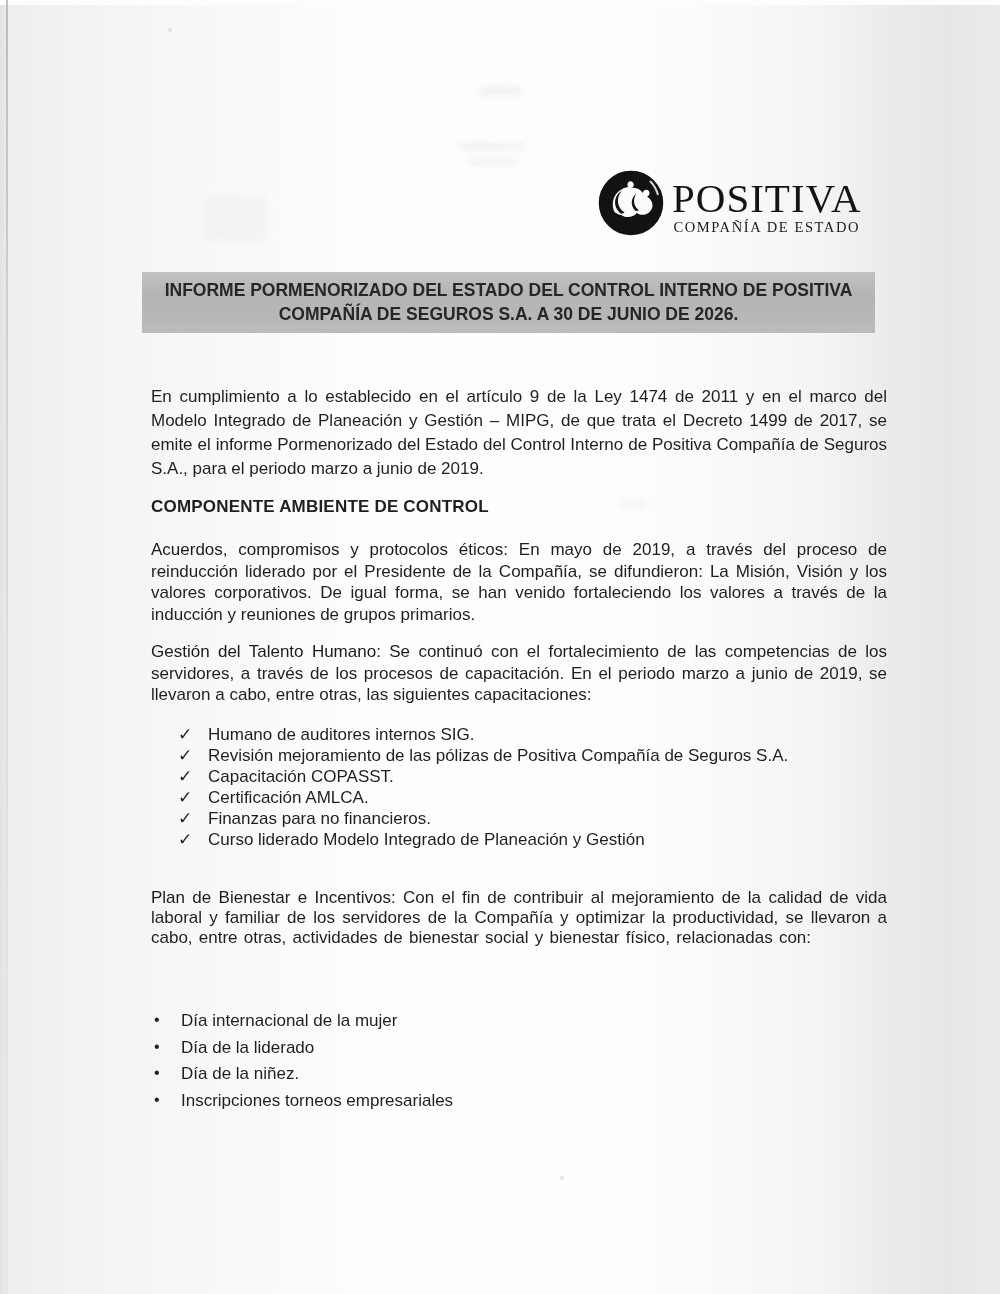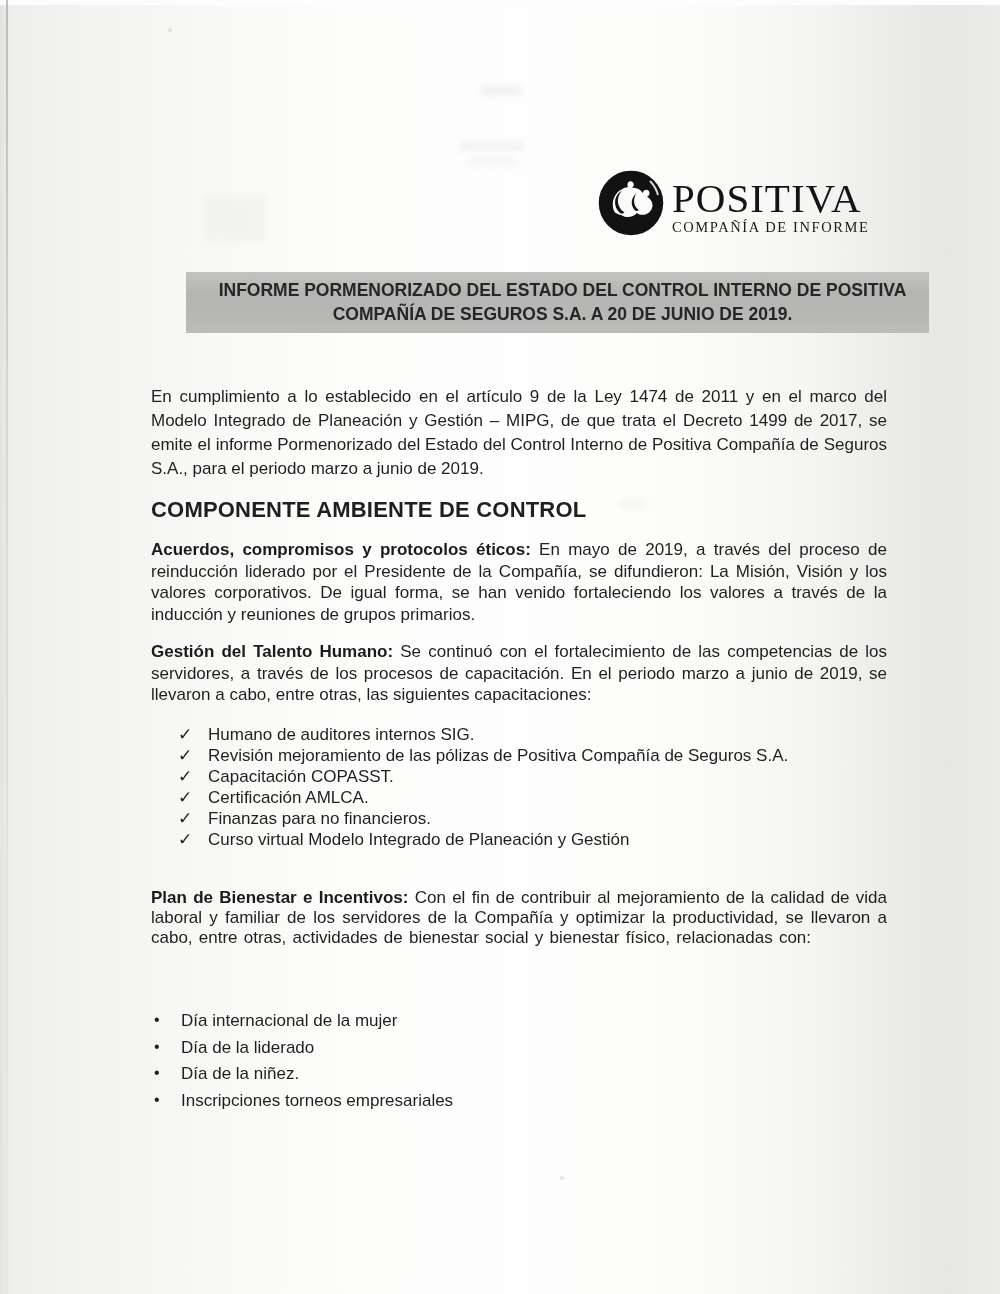--- a/index.html
+++ b/index.html
@@ -17,39 +17,39 @@
   
   .logo{position:absolute;left:598px;top:170px;display:flex;align-items:flex-end;}
   .logo svg{display:block;}
   .logo-text{margin-left:8px;}
   .brand{font-family:"Liberation Serif",serif;font-size:41px;line-height:40px;
     letter-spacing:1px;color:#141414;margin-top:8px;}
   .tagline{font-family:"Liberation Serif",serif;font-size:14.5px;letter-spacing:1.6px;
     color:#1a1a1a;margin-top:1px;text-align:center;}
 
   
-  .banner{position:absolute;left:142px;top:272px;width:733px;padding:6px 0 7px 10px;
+  .banner{position:absolute;left:142px;top:272px;width:733px;padding:6px 0 7px 0;
     background:linear-gradient(#c3c3c1,#b4b4b2 35%,#b8b8b6 80%,#bcbcba);
-    text-align:center;font-weight:bold;font-size:17.5px;line-height:24px;color:#262626;margin-left:44px;}
+    text-align:center;font-weight:bold;font-size:17.5px;line-height:24px;color:#262626;}
 
   
   .block{position:absolute;left:143px;width:736px;font-size:17px;margin:8px;}
   .j{text-align:justify;}
   .intro{top:377px;line-height:24px;}
-  .heading{top:489px;font-size:22px;font-weight:bold;letter-spacing:.2px;}
+  .heading{top:489px;font-size:17px;font-weight:bold;letter-spacing:.2px;}
   .acuerdos{top:531px;line-height:21.5px;}
   .talento{top:633px;line-height:21.5px;}
   .bienestar{top:880px;line-height:20px;word-spacing:1.5px;}
   ul.checklist{top:716px;line-height:21px;list-style:none;padding:0;}
   ul.bullets{top:1000px;line-height:26.5px;list-style:none;padding:0;}
   ul.checklist li{position:relative;padding-left:57px;}
   ul.checklist .check{position:absolute;left:27px;top:0;font-family:"DejaVu Sans",sans-serif;}
   ul.bullets li{position:relative;padding-left:30px;}
   ul.bullets .dot{position:absolute;left:3px;top:-1px;font-size:16px;}
-  b,strong{font-weight:bold;color:#1b1b1b;}
+  b,strong{font-weight:normal;color:#1b1b1b;}
 
   
   .smudge{position:absolute;background:#c6c6c4;border-radius:2px;filter:blur(3px);}
 </style>
 </head>
 <body>
 
 <div class="scan">
   <div class="edge-line"></div>
 
@@ -70,44 +70,44 @@
         C19.8,44.4 17,43 16,41 Z"></path>
       <path fill="#121212" d="M22.5,43.5 C14.5,36.5 15.5,25.5 24,20.5 C17.5,28 19,37.5 26.5,42.5
         C25.5,43.5 23.5,43.8 22.5,43.5 Z"></path>
       <path fill="#121212" d="M37,40.5 C32,35 33,27.5 38.5,23.5 C34.5,29.5 35.5,36 40.8,40.2
         C39.8,41.2 38,41.2 37,40.5 Z"></path>
       <circle cx="33" cy="33" r="31" fill="none" stroke="#121212" stroke-width="2.5"></circle>
       <path d="M52,11 A31,31 0 0,1 60,25" stroke="#fbfbfa" stroke-width="2" fill="none" opacity=".85"></path>
     </svg>
     <div class="logo-text">
       <div class="brand">POSITIVA</div>
-      <div class="tagline">COMPAÑÍA DE INFORME</div>
+      <div class="tagline">COMPAÑÍA DE ESTADO</div>
     </div>
   </header>
 
   <div class="banner">
     <div>INFORME PORMENORIZADO DEL ESTADO DEL CONTROL INTERNO DE POSITIVA</div>
-    <div>COMPAÑÍA DE SEGUROS S.A. A 20 DE JUNIO DE 2019.</div>
+    <div>COMPAÑÍA DE SEGUROS S.A. A 30 DE JUNIO DE 2026.</div>
   </div>
 
   <p class="block j intro">En cumplimiento a lo establecido en el artículo 9 de la Ley 1474 de 2011 y en el marco del Modelo Integrado de Planeación y Gestión – MIPG, de que trata el Decreto 1499 de 2017, se emite el informe Pormenorizado del Estado del Control Interno de Positiva Compañía de Seguros S.A., para el periodo marzo a junio de 2019.</p>
 
   <h2 class="block heading">COMPONENTE AMBIENTE DE CONTROL</h2>
 
   <p class="block j acuerdos"><strong>Acuerdos, compromisos y protocolos éticos:</strong> <span>En mayo de 2019, a través del proceso de reinducción liderado por el Presidente de la Compañía, se difundieron: La Misión, Visión y los valores corporativos. De igual forma, se han venido fortaleciendo los valores a través de la inducción y reuniones de grupos primarios.</span></p>
 
   <p class="block j talento"><strong>Gestión del Talento Humano:</strong> <span>Se continuó con el fortalecimiento de las competencias de los servidores, a través de los procesos de capacitación. En el periodo marzo a junio de 2019, se llevaron a cabo, entre otras, las siguientes capacitaciones:</span></p>
 
   <ul class="block checklist">
     <li><span class="check">✓</span><span>Humano de auditores internos SIG.</span></li>
     <li><span class="check">✓</span><span>Revisión mejoramiento de las pólizas de Positiva Compañía de Seguros S.A.</span></li>
     <li><span class="check">✓</span><span>Capacitación COPASST.</span></li>
     <li><span class="check">✓</span><span>Certificación AMLCA.</span></li>
     <li><span class="check">✓</span><span>Finanzas para no financieros.</span></li>
-    <li><span class="check">✓</span><span>Curso virtual Modelo Integrado de Planeación y Gestión</span></li>
+    <li><span class="check">✓</span><span>Curso liderado Modelo Integrado de Planeación y Gestión</span></li>
   </ul>
 
   <p class="block j bienestar"><strong>Plan de Bienestar e Incentivos:</strong> <span>Con el fin de contribuir al mejoramiento de la calidad de vida laboral y familiar de los servidores de la Compañía y optimizar la productividad, se llevaron a cabo, entre otras, actividades de bienestar social y bienestar físico, relacionadas con:</span></p>
 
   <ul class="block bullets">
     <li><span class="dot">•</span><span>Día internacional de la mujer</span></li>
     <li><span class="dot">•</span><span>Día de la liderado</span></li>
     <li><span class="dot">•</span><span>Día de la niñez.</span></li>
     <li><span class="dot">•</span><span>Inscripciones torneos empresariales</span></li>
   </ul>

